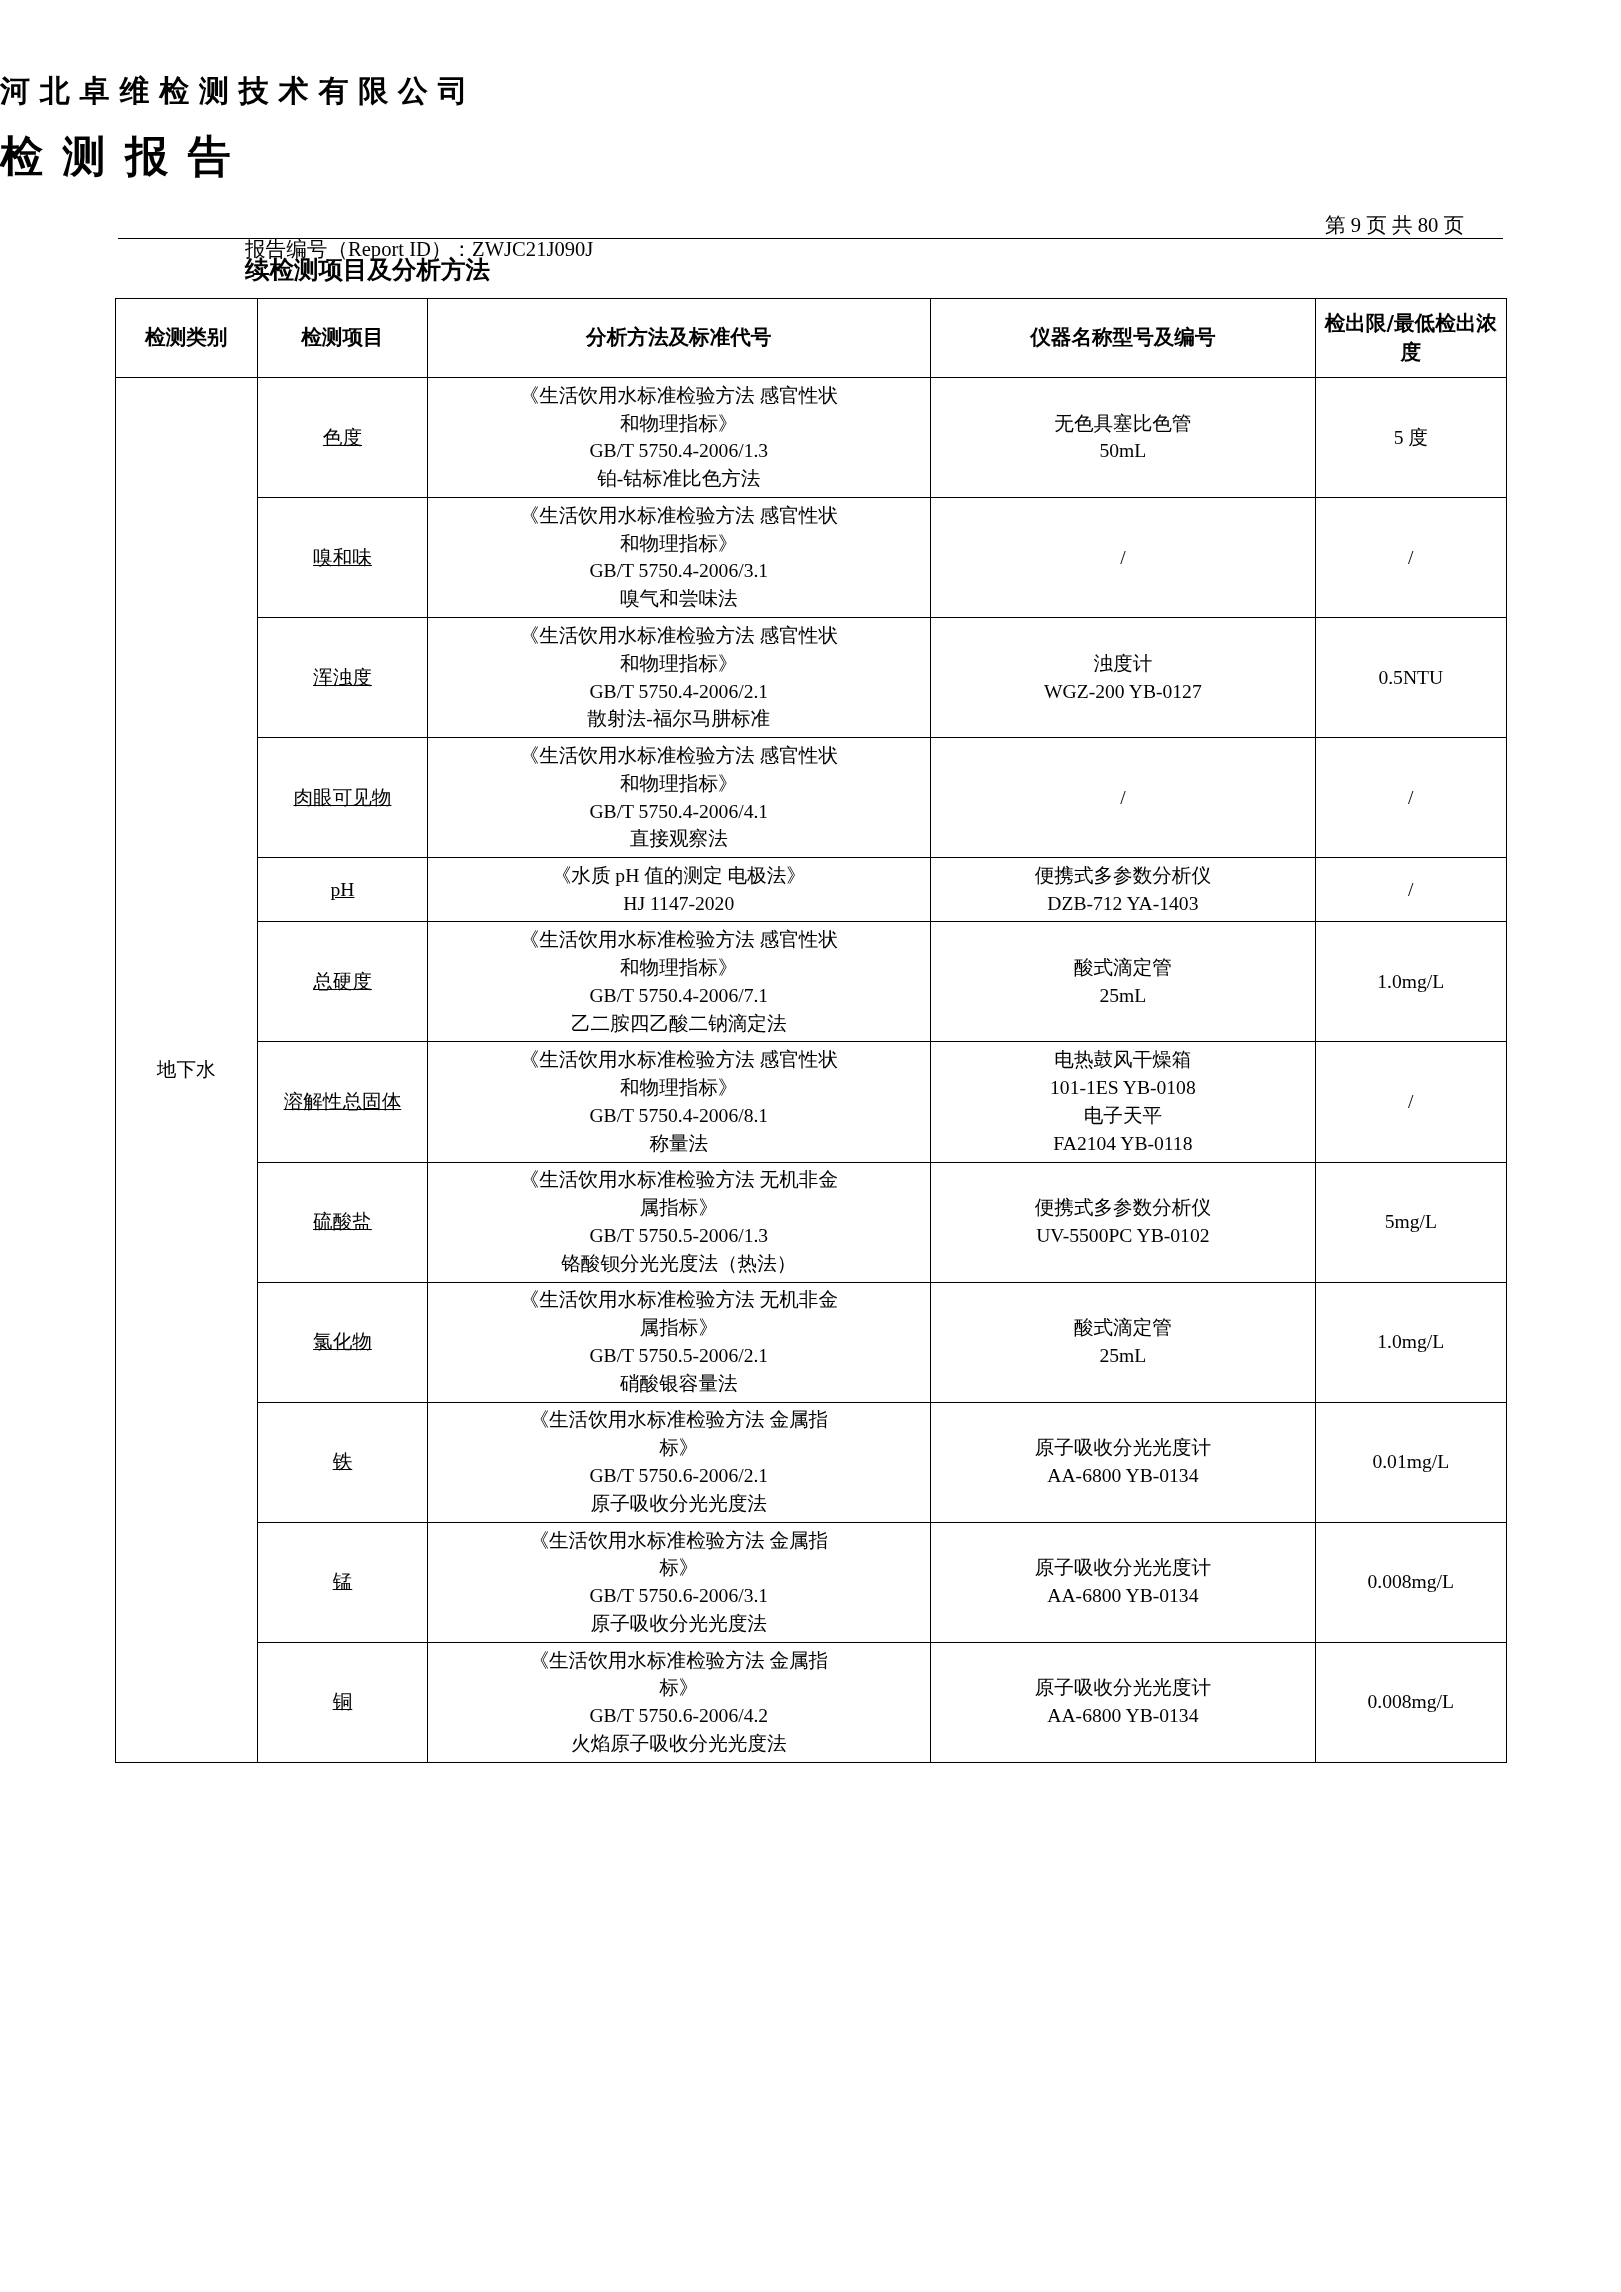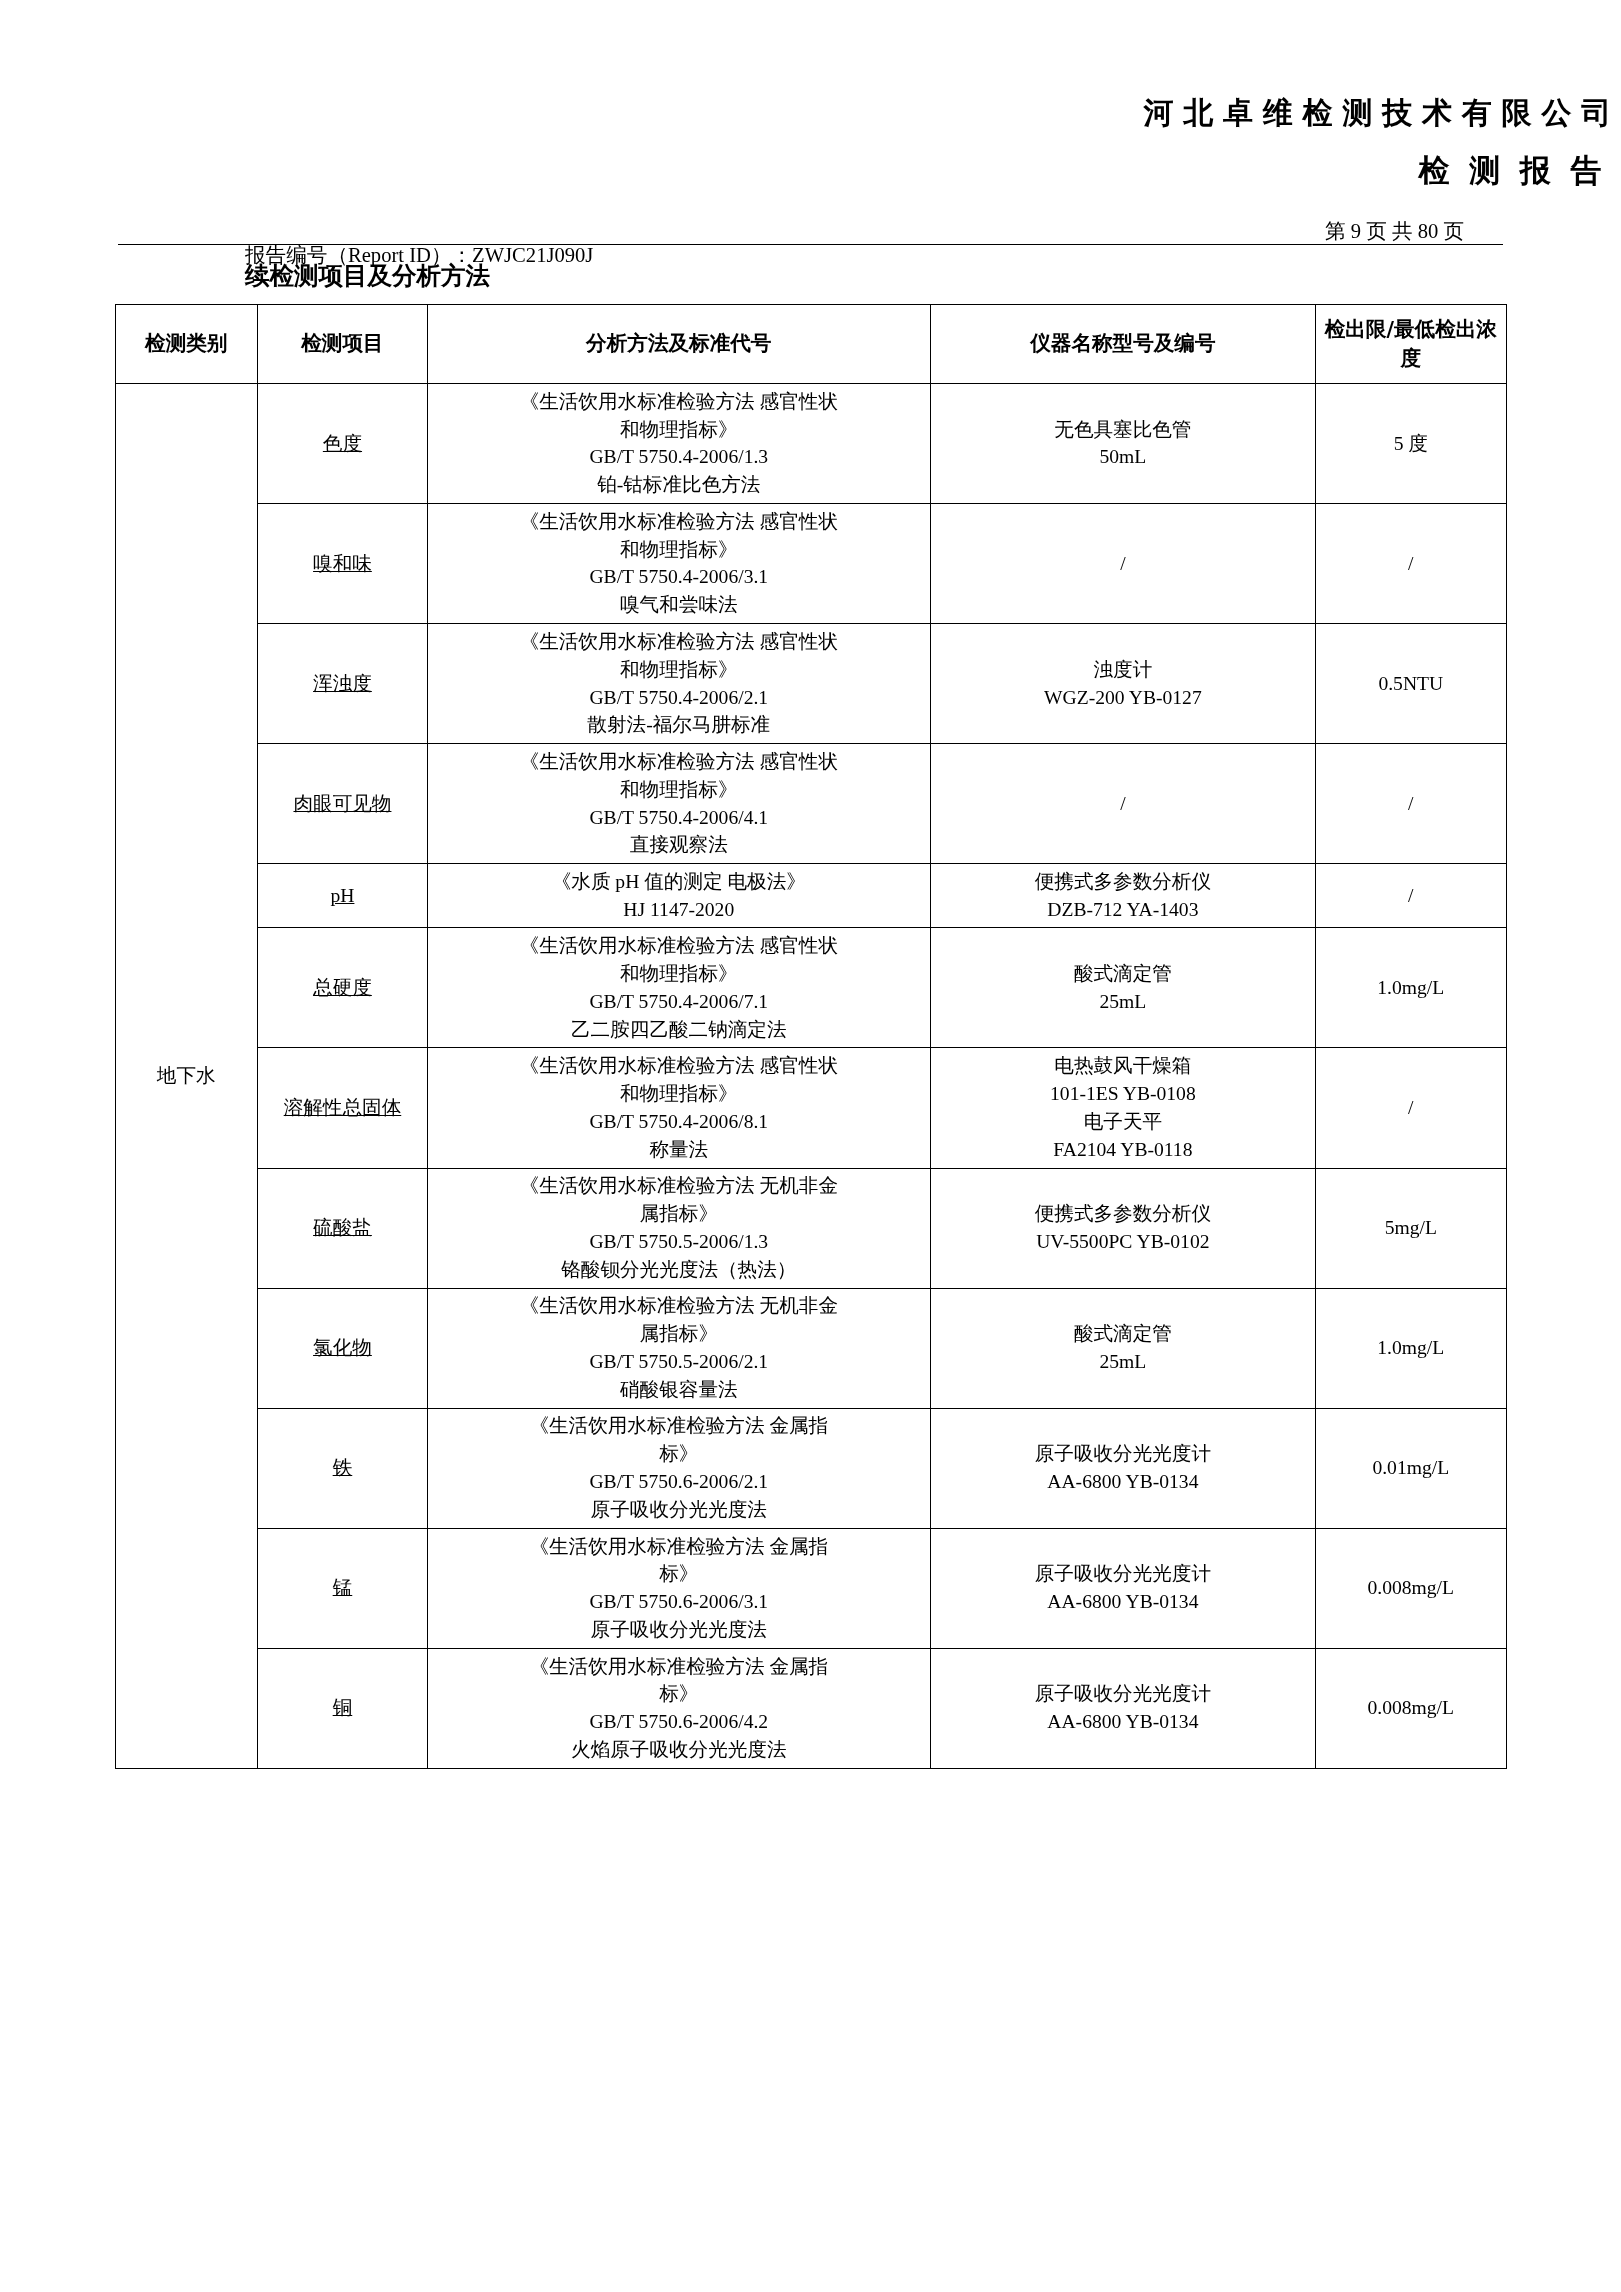--- a/index.html
+++ b/index.html
@@ -11,33 +11,33 @@
     position: relative;
     width: 1621px;
     height: 2293px;
     background: #ffffff;
     font-family: "Liberation Serif", serif;
     color: #000000;
     box-sizing: border-box;
     overflow: hidden;
   }
   .header {
-    padding-top: 93px;
-    text-align: right;
+    padding-top: 71px;
+    text-align: left;
   }
   .company-name {
     font-family: "DejaVu Serif", serif;
     font-size: 30px;
     font-weight: bold;
     letter-spacing: 9.8px;
     margin: 0 0 15.7px 0;
   }
   .doc-title {
     font-family: "DejaVu Serif", serif;
-    font-size: 31px;
+    font-size: 43px;
     font-weight: bold;
     letter-spacing: 19.6px;
     margin: 0 0 17.6px 0;
   }
   .meta-row {
     position: relative;
     margin: 13.7px 157px 0 245px;
     height: 29px;
     font-size: 20.6px;
   }

